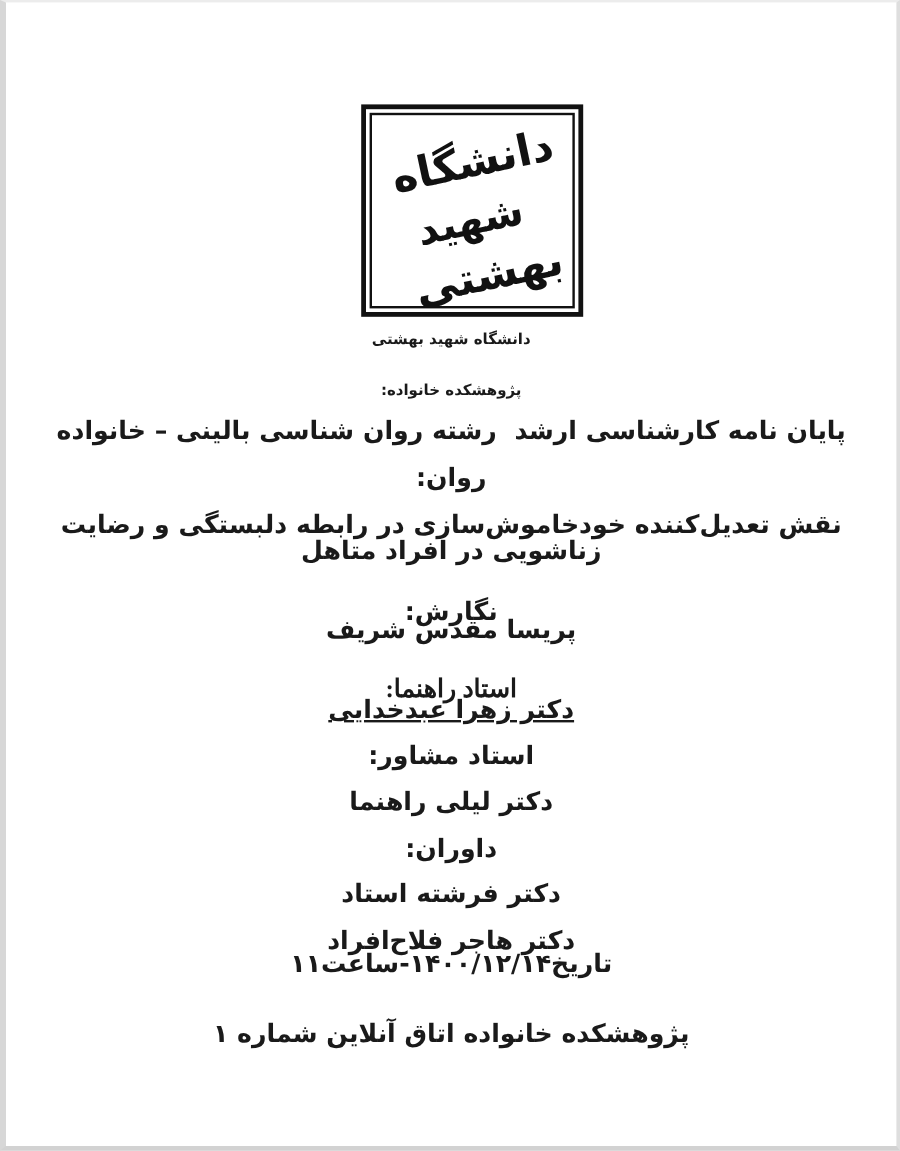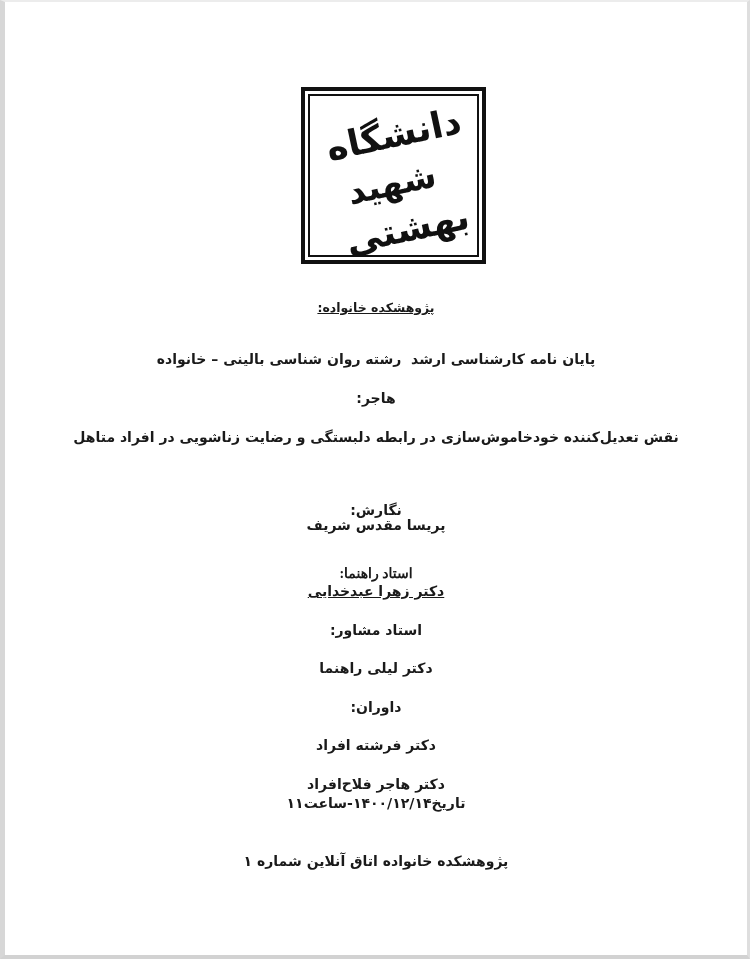--- a/index.html
+++ b/index.html
@@ -60,25 +60,25 @@
     left: 0;
     right: 0;
     text-align: center;
     direction: rtl;
     unicode-bidi: embed;
     font-weight: bold;
     color: #1a1a1a;
     line-height: 22px;
     height: 22px;
     white-space: pre-wrap;
-    font-size: 14px;
+    font-size: 21px;
   }
   .line.small { font-size: 12.5px; }
   .l-university   { top: 270px; }
-  .l-institute    { top: 295px; text-decoration: underline; }
+  .l-institute    { top: 312px; }
   .l-thesis-type  { top: 346px; }
   .l-title-label  { top: 385px; }
   .l-thesis-title { top: 424px; }
   .l-author-label { top: 469px; margin-top: 28px; }
   .l-author       { top: 501px; margin-top: 11px; }
   .l-sup-label    { top: 561px; font-family: Liberation Serif, serif; }
   .l-supervisor   { top: 578px; text-decoration: underline; }
   .l-adv-label    { top: 617px; }
   .l-advisor      { top: 655px; }
   .l-ref-label    { top: 694px; }
@@ -97,44 +97,45 @@
       <svg viewBox="0 0 167 159">
         <g transform="rotate(-12 83 79)">
           <text x="92" y="52" font-size="36" text-anchor="middle">دانشگاه</text>
           <text x="80" y="99" font-size="34" text-anchor="middle">شهید</text>
           <text x="86" y="147" font-size="36" text-anchor="middle">بهشتی</text>
         </g>
       </svg>
     </div>
   </div>
 
+  <div class="line small l-university">دانشگاه شهید بهشتی</div>
 
   <div class="line small l-institute">پژوهشکده خانواده:</div>
 
   <div class="line l-thesis-type">پایان نامه کارشناسی ارشد  رشته روان شناسی بالینی – خانواده</div>
 
-  <div class="line l-title-label">هاجر:</div>
+  <div class="line l-title-label">روان:</div>
 
   <div class="line l-thesis-title">نقش تعدیل‌کننده خودخاموش‌سازی در رابطه دلبستگی و رضایت زناشویی در افراد متاهل</div>
 
   <div class="line l-author-label">نگارش:</div>
 
   <div class="line l-author">پریسا مقدس شریف</div>
 
   <div class="line l-sup-label">استاد راهنما:</div>
 
   <div class="line l-supervisor">دکتر زهرا عبدخدایی</div>
 
   <div class="line l-adv-label">استاد مشاور:</div>
 
   <div class="line l-advisor">دکتر لیلی راهنما</div>
 
   <div class="line l-ref-label">داوران:</div>
 
-  <div class="line l-referee1">دکتر فرشته افراد</div>
+  <div class="line l-referee1">دکتر فرشته استاد</div>
 
   <div class="line l-referee2">دکتر هاجر فلاح‌افراد</div>
 
   <div class="line l-datetime">تاریخ۱۴۰۰/۱۲/۱۴-ساعت۱۱</div>
 
   <div class="line l-location">پژوهشکده خانواده اتاق آنلاین شماره ۱</div>
 
 </div>
 
 </body></html>

